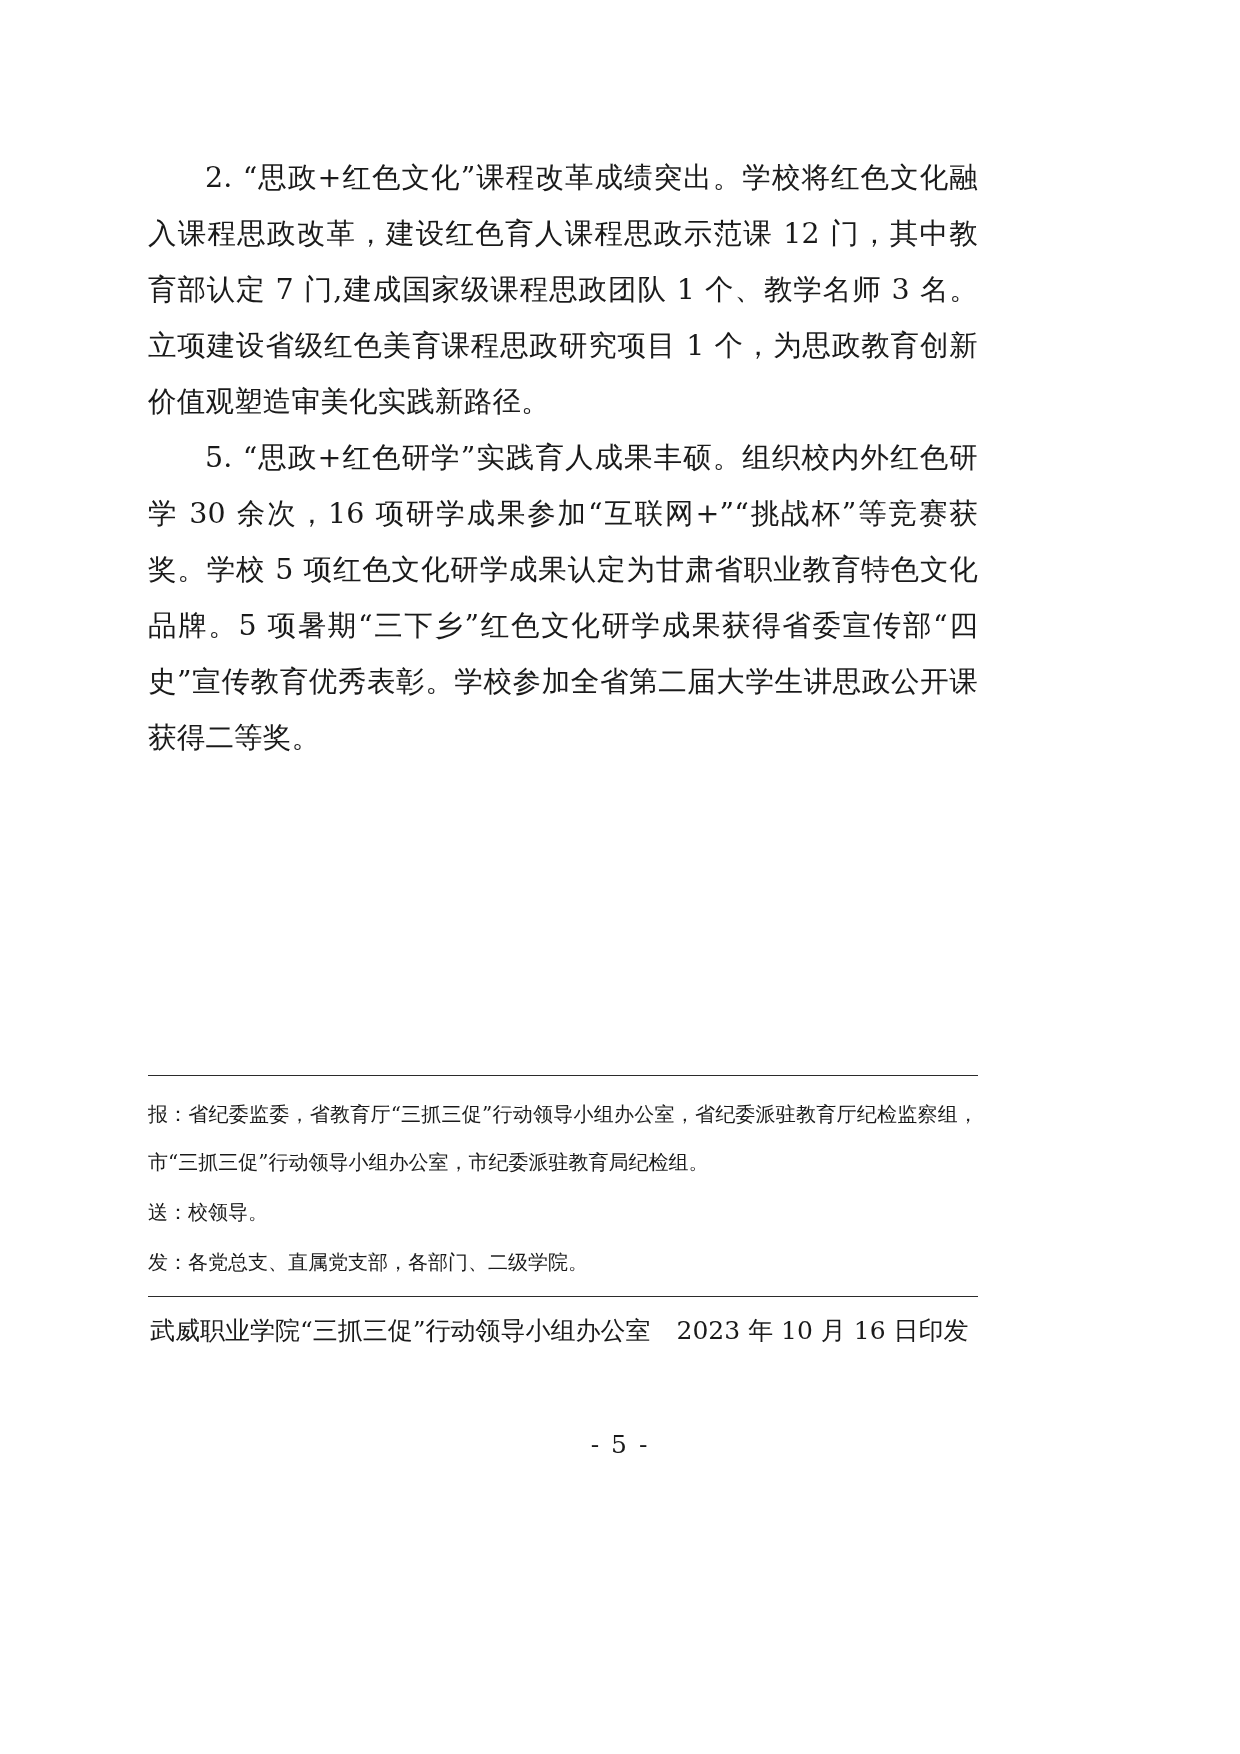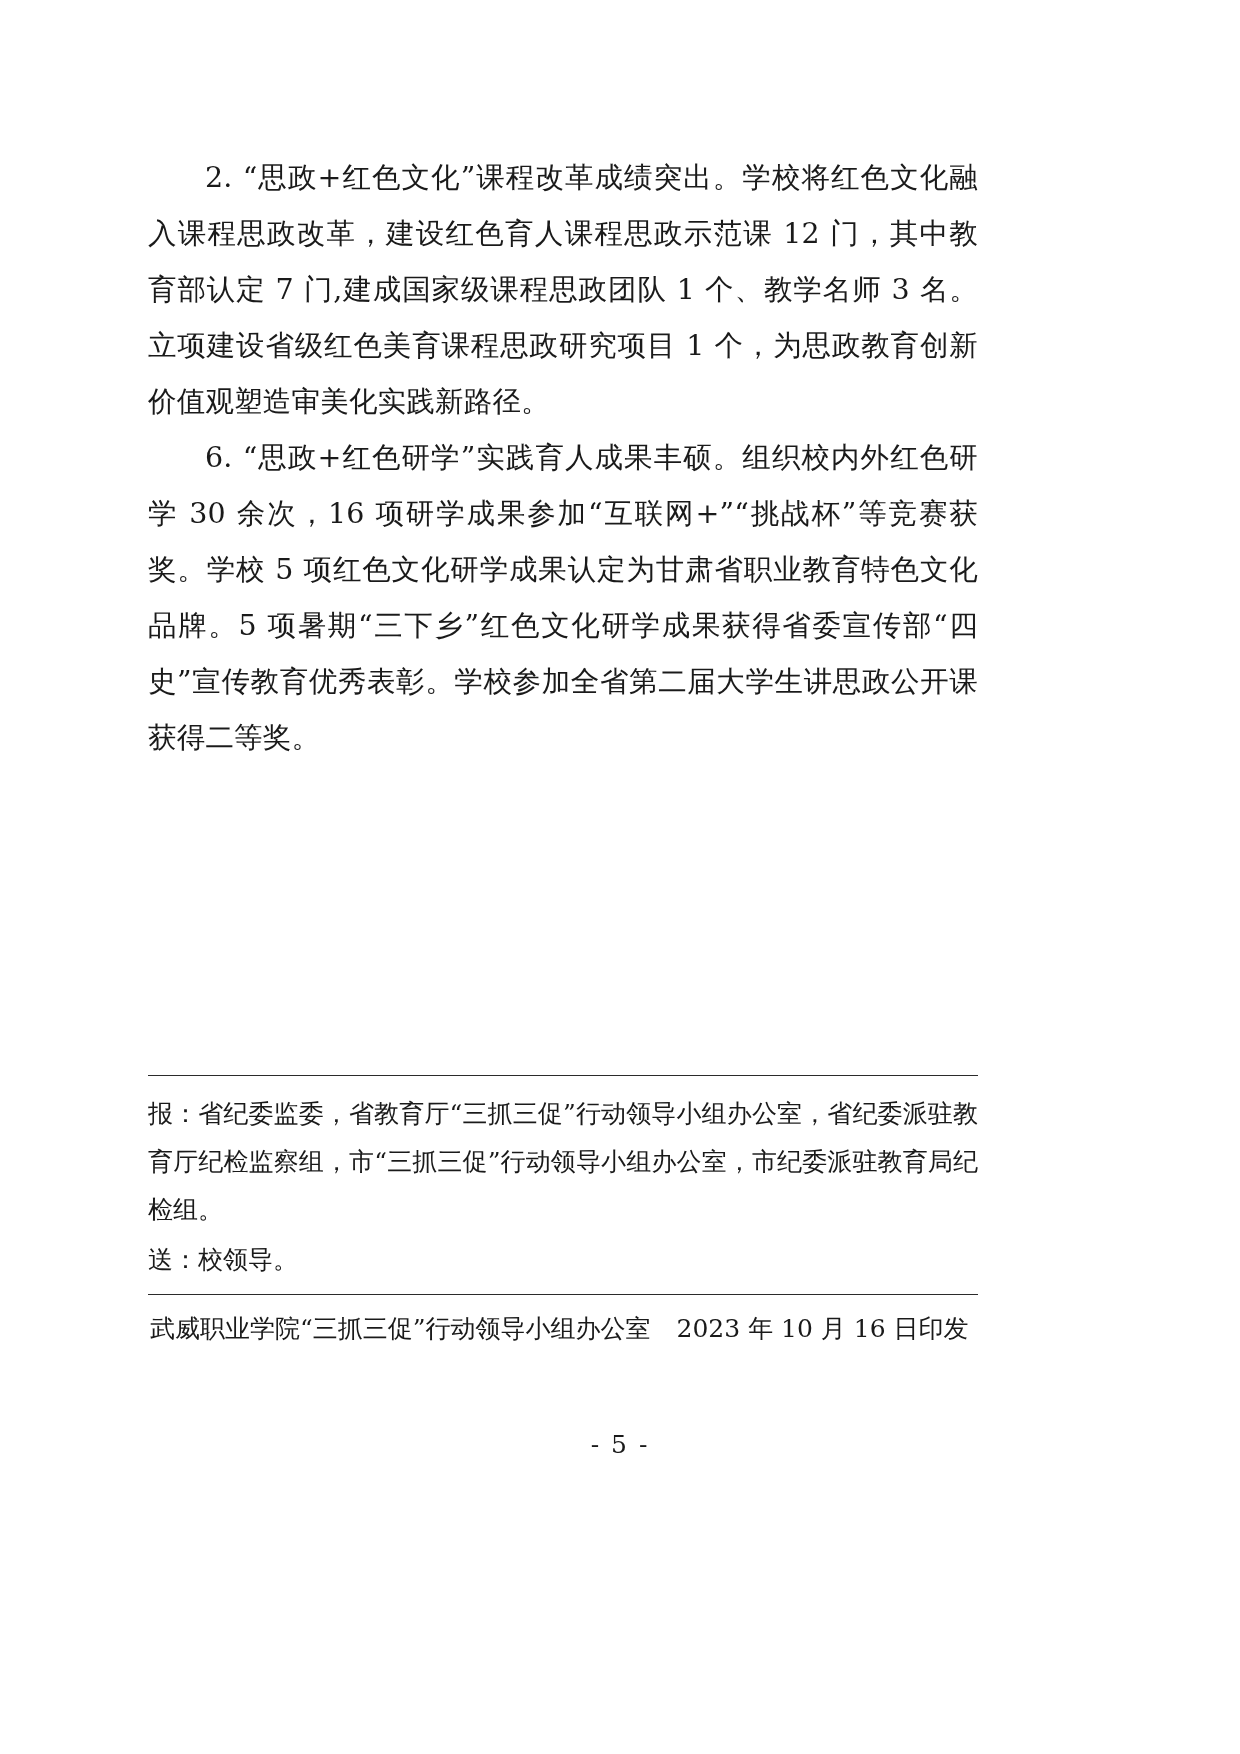--- a/index.html
+++ b/index.html
@@ -46,21 +46,21 @@
     left: 148px;
     top: 1075px;
     width: 830px;
   }
   .rule {
     border: 0;
     border-top: 1.5px solid #2b2b2b;
     margin: 0 0 14px 0;
   }
   .footer-line {
-    font-size: 25px;
+    font-size: 20px;
     line-height: 48px;
     text-align: justify;
     text-justify: inter-ideograph;
     margin: 0;
   }
   .footer-line .lbl {
     display: inline-block;
   }
   .footer-block {
     margin-bottom: 2px;
@@ -95,37 +95,40 @@
 
 <div class="page">
 
   <div class="content">
 
     <p class="para">
       <span class="indent"></span><span class="bold">2. “思政+红色文化”课程改革成绩突出</span><span>。学校将红色文化融入课程思政改革，建设红色育人课程思政示范课 12 门，其中教育部认定 7 门,建成国家级课程思政团队 1 个、教学名师 3 名。立项建设省级红色美育课程思政研究项目 1 个，为思政教育创新价值观塑造审美化实践新路径。</span>
     </p>
 
     <p class="para">
-      <span class="indent"></span><span class="bold">6. “思政+红色研学”实践育人成果丰硕</span><span>。组织校内外红色研学 30 余次，16 项研学成果参加“互联网+”“挑战杯”等竞赛获奖。学校 5 项红色文化研学成果认定为甘肃省职业教育特色文化品牌。5 项暑期“三下乡”红色文化研学成果获得省委宣传部“四史”宣传教育优秀表彰。学校参加全省第二届大学生讲思政公开课获得二等奖。</span>
+      <span class="indent"></span><span class="bold">5. “思政+红色研学”实践育人成果丰硕</span><span>。组织校内外红色研学 30 余次，16 项研学成果参加“互联网+”“挑战杯”等竞赛获奖。学校 5 项红色文化研学成果认定为甘肃省职业教育特色文化品牌。5 项暑期“三下乡”红色文化研学成果获得省委宣传部“四史”宣传教育优秀表彰。学校参加全省第二届大学生讲思政公开课获得二等奖。</span>
     </p>
 
     <div class="spacer-block"></div>
   </div>
 
   <div class="footer-wrap">
     <hr class="rule">
 
     <p class="footer-line footer-block">
       <span class="lbl">报：</span><span>省纪委监委，省教育厅“三抓三促”行动领导小组办公室，省纪委派驻教育厅纪检监察组，市“三抓三促”行动领导小组办公室，市纪委派驻教育局纪检组。</span>
     </p>
 
     <p class="footer-line footer-block">
       <span class="lbl">送：</span><span>校领导。</span>
     </p>
 
+    <p class="footer-line footer-block">
+      <span class="lbl">发：</span><span>各党总支、直属党支部，各部门、二级学院。</span>
+    </p>
 
     <hr class="footer-rule-bottom">
 
     <p class="issuer">
       <span>武威职业学院“三抓三促”行动领导小组办公室</span><span class="gap"></span><span>2023 年 10 月 16 日印发</span>
     </p>
   </div>
 
   <div class="page-number">- 5 -</div>
 

